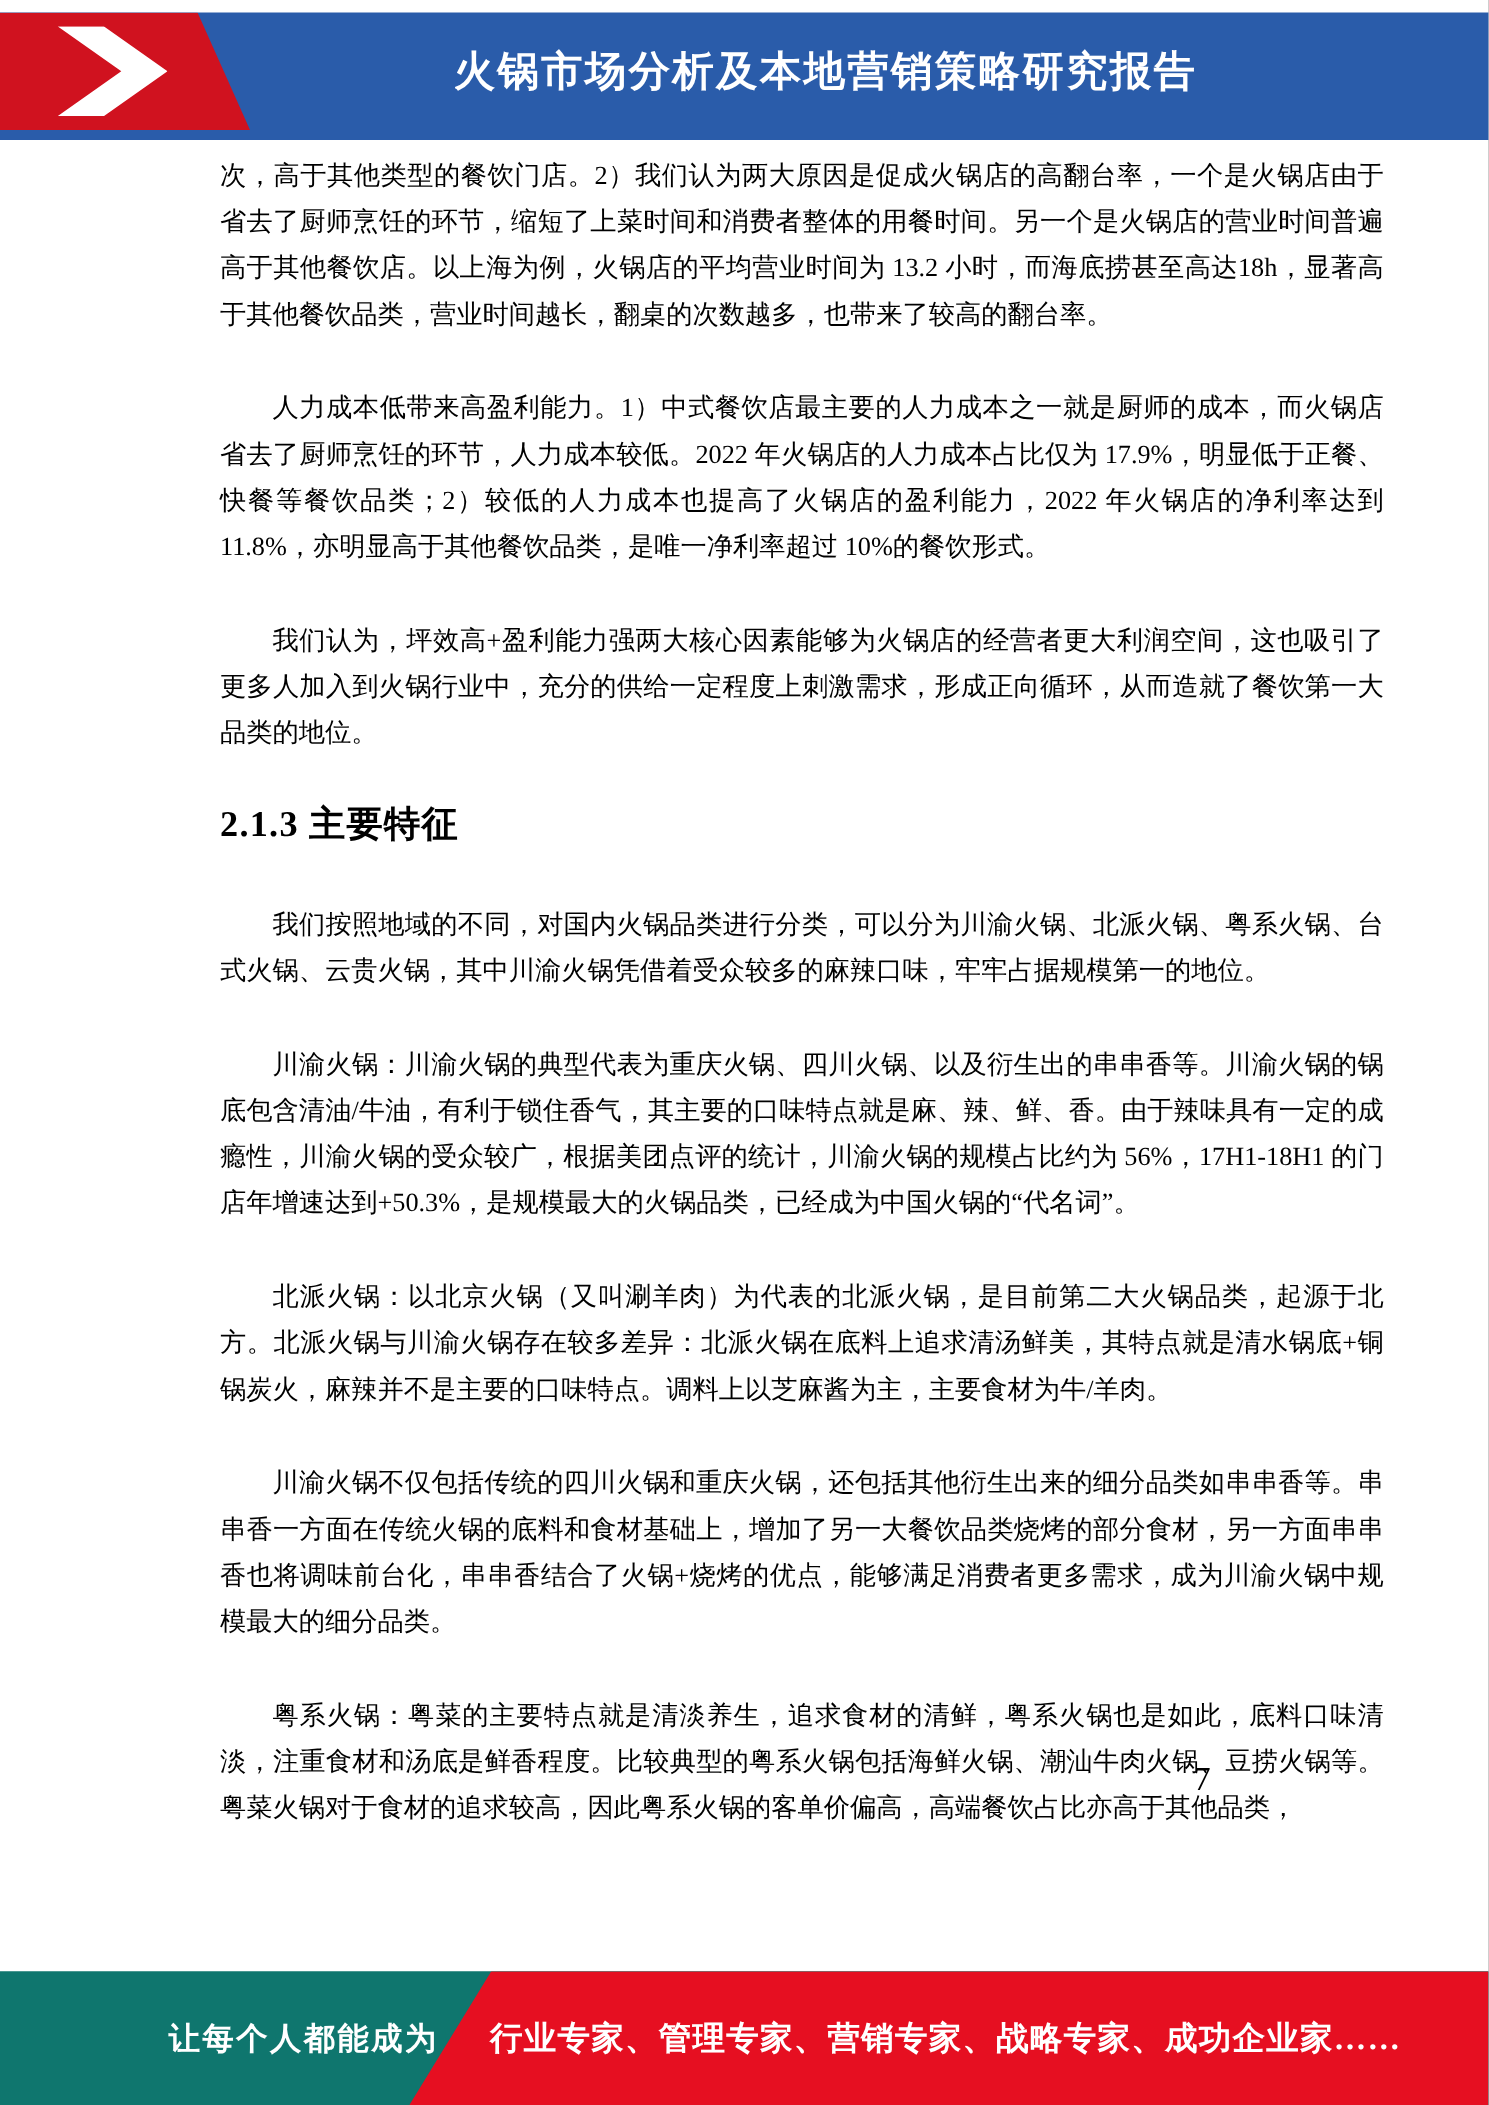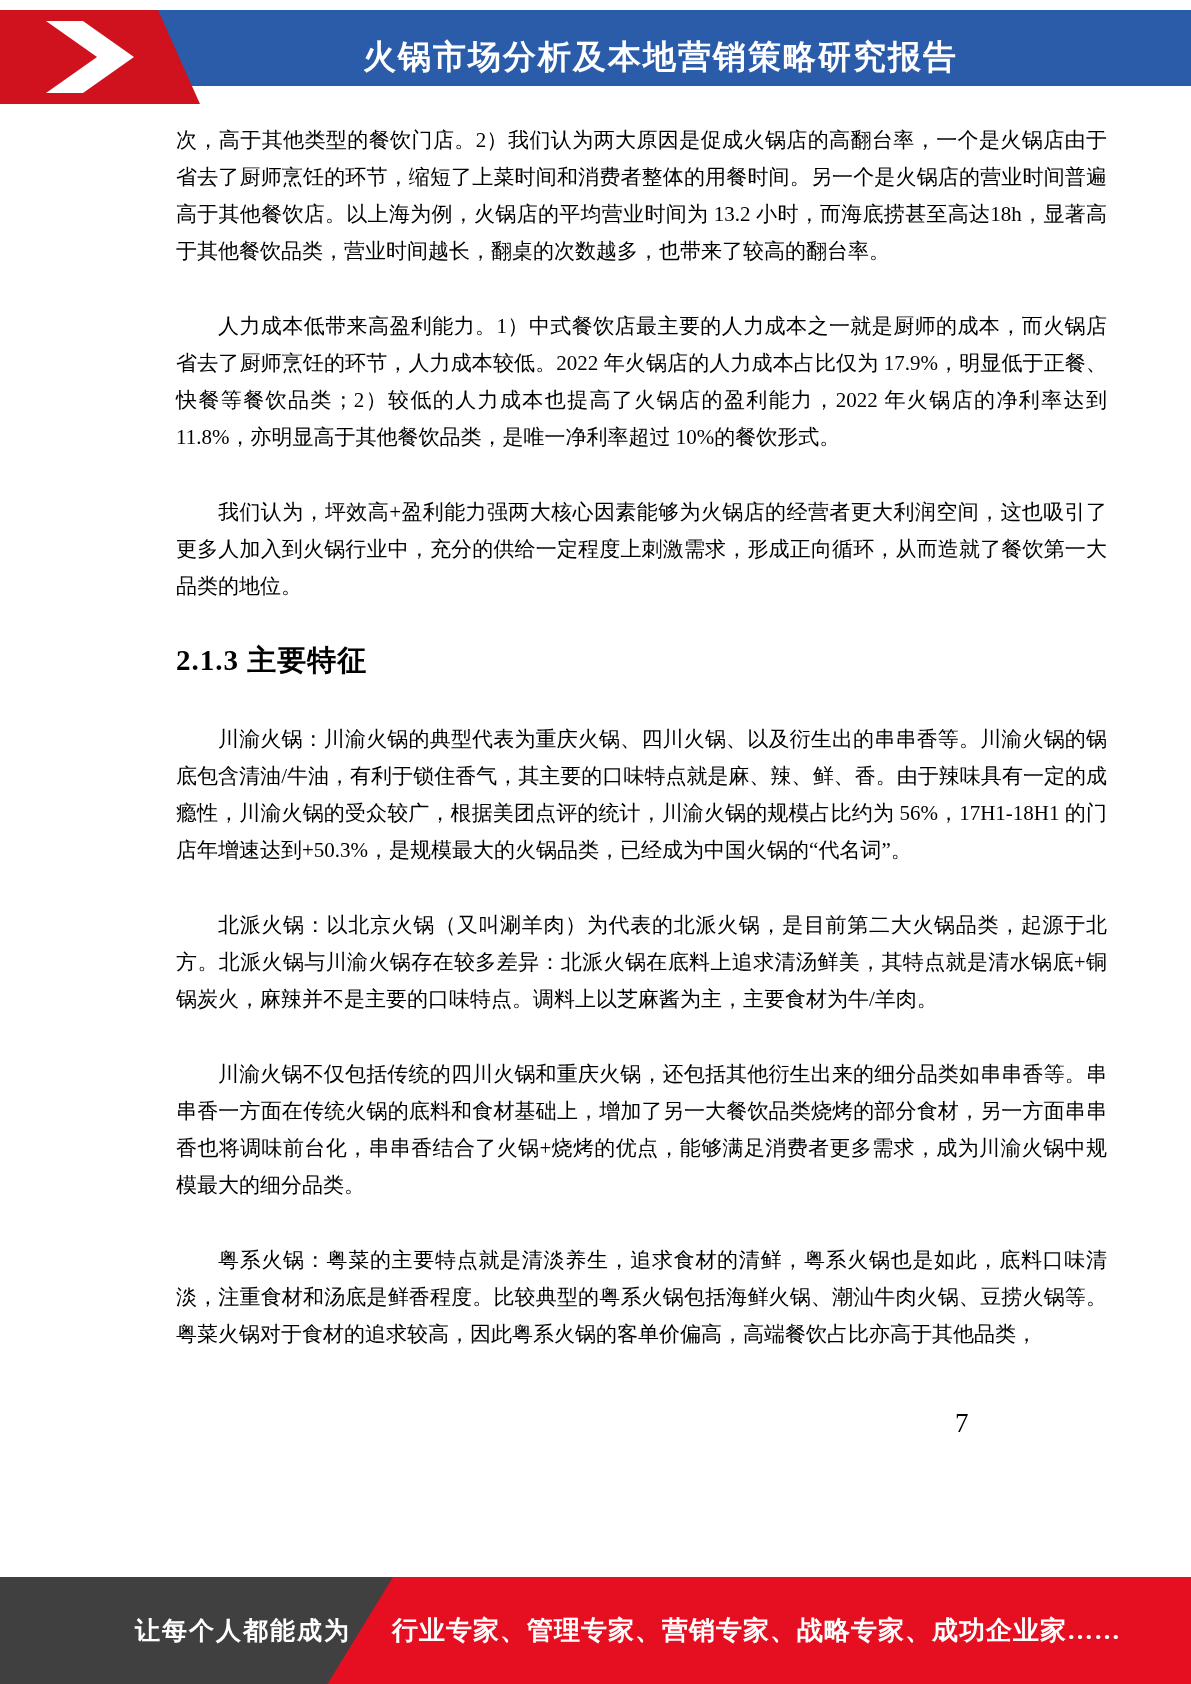--- a/index.html
+++ b/index.html
@@ -8,21 +8,21 @@
     width:1191px; height:1684px;
     margin:0 auto;
     background:#ffffff;
     overflow:hidden;
     font-family:"Liberation Serif","DejaVu Serif",serif;
     color:#000;
   }
 
   
   .header-banner {
-    position:absolute; top:10px; left:0; right:0; height:76px;
+    position:absolute; top:10px; left:0; right:0; height:102px;
     background:#2a5caa;
   }
   .header-red-flag {
     position:absolute; top:0; left:0; width:200px; height:94px;
     background:#d0121f;
     clip-path:polygon(0 0, 79% 0, 100% 100%, 0 100%);
   }
   .chevron-right-icon {
     position:absolute; top:11px; left:46px; width:88px; height:72px;
     background:#ffffff;
@@ -51,21 +51,21 @@
   }
 
   .page-number {
     position:absolute; left:955px; top:1408px;
     font-size:27px; line-height:30px;
   }
 
   
   .footer {
     position:absolute; bottom:0; left:0; width:1191px; height:107px;
-    background:#404040;
+    background:#0f766e;
   }
   .footer-red-band {
     position:absolute; top:0; left:0; width:100%; height:100%;
     background:#e60f21;
     clip-path:polygon(33% 0, 100% 0, 100% 100%, 27.5% 100%);
   }
   .footer-left-text {
     position:absolute; left:135px; top:0; height:107px;
     display:flex; align-items:center;
     color:#ffffff; font-size:25px; font-weight:bold;
@@ -88,20 +88,21 @@
       <div class="chevron-right-icon"></div>
     </div>
     <div class="header-title">火锅市场分析及本地营销策略研究报告</div>
   </div>
 
   <div class="document-body">
     <p class="no-indent">次，高于其他类型的餐饮门店。2）我们认为两大原因是促成火锅店的高翻台率，一个是火锅店由于省去了厨师烹饪的环节，缩短了上菜时间和消费者整体的用餐时间。另一个是火锅店的营业时间普遍高于其他餐饮店。以上海为例，火锅店的平均营业时间为 13.2 小时，而海底捞甚至高达18h，显著高于其他餐饮品类，营业时间越长，翻桌的次数越多，也带来了较高的翻台率。</p>
     <p>人力成本低带来高盈利能力。1）中式餐饮店最主要的人力成本之一就是厨师的成本，而火锅店省去了厨师烹饪的环节，人力成本较低。2022 年火锅店的人力成本占比仅为 17.9%，明显低于正餐、快餐等餐饮品类；2）较低的人力成本也提高了火锅店的盈利能力，2022 年火锅店的净利率达到 11.8%，亦明显高于其他餐饮品类，是唯一净利率超过 10%的餐饮形式。</p>
     <p>我们认为，坪效高+盈利能力强两大核心因素能够为火锅店的经营者更大利润空间，这也吸引了更多人加入到火锅行业中，充分的供给一定程度上刺激需求，形成正向循环，从而造就了餐饮第一大品类的地位。</p>
     <div class="section-heading">2.1.3 主要特征</div>
+    <p>我们按照地域的不同，对国内火锅品类进行分类，可以分为川渝火锅、北派火锅、粤系火锅、台式火锅、云贵火锅，其中川渝火锅凭借着受众较多的麻辣口味，牢牢占据规模第一的地位。</p>
     <p>川渝火锅：川渝火锅的典型代表为重庆火锅、四川火锅、以及衍生出的串串香等。川渝火锅的锅底包含清油/牛油，有利于锁住香气，其主要的口味特点就是麻、辣、鲜、香。由于辣味具有一定的成瘾性，川渝火锅的受众较广，根据美团点评的统计，川渝火锅的规模占比约为 56%，17H1-18H1 的门店年增速达到+50.3%，是规模最大的火锅品类，已经成为中国火锅的“代名词”。</p>
     <p>北派火锅：以北京火锅（又叫涮羊肉）为代表的北派火锅，是目前第二大火锅品类，起源于北方。北派火锅与川渝火锅存在较多差异：北派火锅在底料上追求清汤鲜美，其特点就是清水锅底+铜锅炭火，麻辣并不是主要的口味特点。调料上以芝麻酱为主，主要食材为牛/羊肉。</p>
     <p>川渝火锅不仅包括传统的四川火锅和重庆火锅，还包括其他衍生出来的细分品类如串串香等。串串香一方面在传统火锅的底料和食材基础上，增加了另一大餐饮品类烧烤的部分食材，另一方面串串香也将调味前台化，串串香结合了火锅+烧烤的优点，能够满足消费者更多需求，成为川渝火锅中规模最大的细分品类。</p>
     <p>粤系火锅：粤菜的主要特点就是清淡养生，追求食材的清鲜，粤系火锅也是如此，底料口味清淡，注重食材和汤底是鲜香程度。比较典型的粤系火锅包括海鲜火锅、潮汕牛肉火锅、豆捞火锅等。粤菜火锅对于食材的追求较高，因此粤系火锅的客单价偏高，高端餐饮占比亦高于其他品类，</p>
   </div>
 
   <div class="page-number">7</div>
 
   <div class="footer">
     <div class="footer-red-band"></div>

